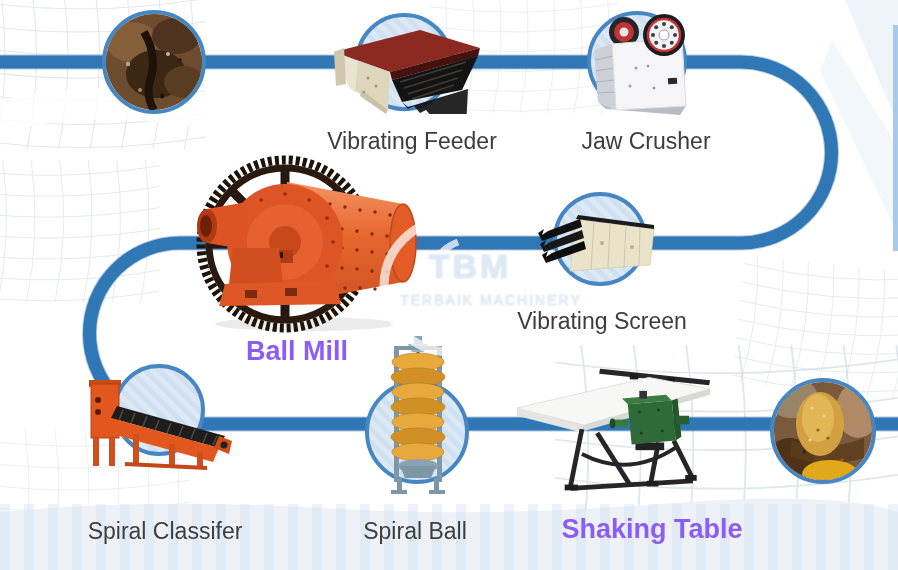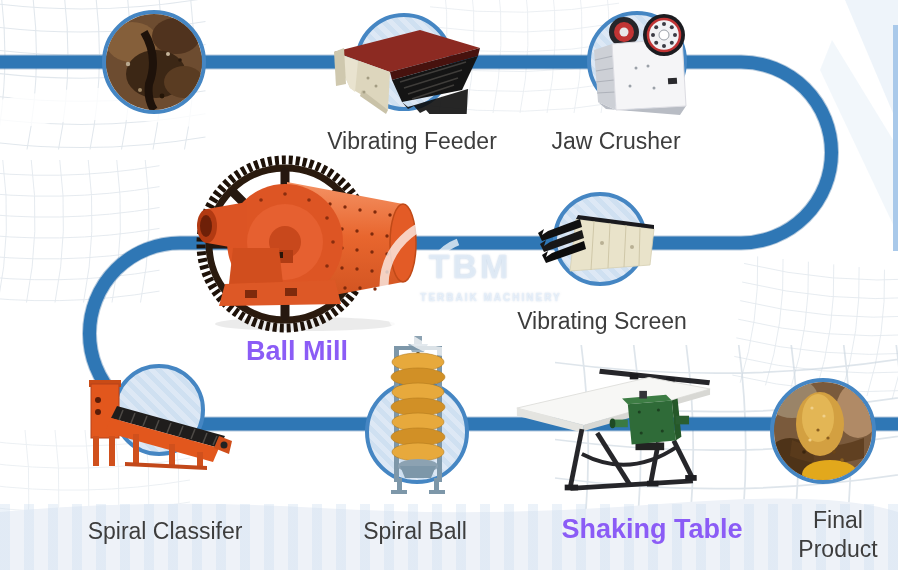--- a/index.html
+++ b/index.html
@@ -32,21 +32,21 @@
   }
   #watermark{
     position:absolute;left:340px;top:240px;width:260px;height:90px;z-index:5;
     text-align:center;pointer-events:none;
   }
   #watermark .abbr{
     font-size:34px;font-weight:bold;letter-spacing:3px;line-height:52px;
     color:rgba(228,238,248,.82);text-shadow:0 0 2px rgba(140,170,205,.55);
   }
   #watermark .name{
-    font-size:10px;font-weight:bold;letter-spacing:2px;
+    font-size:14px;font-weight:normal;letter-spacing:2px;
     color:rgba(230,240,250,.85);text-shadow:0 0 2px rgba(140,170,205,.5);margin-left:42px;
   }
   #wm-arcs{position:absolute;left:352px;top:212px;z-index:4;pointer-events:none;}
 </style>
 </head>
 <body>
 
 <div id="canvas">
 
   <svg id="bg" width="898" height="570" viewBox="0 0 898 570">
@@ -151,21 +151,21 @@
       <circle cx="80" cy="16" r="2"></circle>
         <circle cx="87.8" cy="19.2" r="2"></circle>
     </g>
     <circle cx="80" cy="27" r="5" fill="#ffffff" stroke="#9aa0a8" stroke-width="1"></circle>
     <circle cx="52" cy="60" r="1.5" fill="#9aa0a8"></circle>
       <circle cx="64" cy="58" r="1.5" fill="#9aa0a8"></circle>
     <circle cx="46" cy="78" r="1.5" fill="#9aa0a8"></circle>
       <circle cx="70" cy="80" r="1.5" fill="#9aa0a8"></circle>
     <rect x="84" y="70" width="9" height="6" fill="#2a2a2e" transform="rotate(-4 88 73)"></rect>
   </svg>
-  <div class="stage-label" style="left:616px;top:128px;">Jaw Crusher</div>
+  <div class="stage-label" style="left:646px;top:128px;">Jaw Crusher</div>
 
   <div class="node-circle" style="left:553px;top:192px;width:94px;height:94px;"></div>
   <svg class="machine" style="left:536px;top:213px;" width="122" height="64" viewBox="0 0 122 64">
     <polygon points="40,6 118,16 114,52 34,58" fill="#e9e3ca" stroke="#d6cfb2" stroke-width="0.8"></polygon>
     <polygon points="42,2 118,12 118,16 40,6" fill="#1a1a1e"></polygon>
     <g stroke="#cfc7a8" stroke-width="1">
       <line x1="58" y1="8" x2="55" y2="57"></line>
         <line x1="74" y1="10" x2="72" y2="55"></line>
       <line x1="90" y1="12" x2="88" y2="54"></line>
         <line x1="104" y1="14" x2="103" y2="53"></line>
@@ -383,16 +383,14 @@
       <circle cx="38" cy="26" r="1.6" fill="#f0d08a"></circle>
         <circle cx="50" cy="34" r="1.6" fill="#f0d08a"></circle>
       <circle cx="44" cy="48" r="1.6" fill="#8a5f20"></circle>
         <circle cx="54" cy="56" r="1.6" fill="#8a5f20"></circle>
       <circle cx="36" cy="58" r="1.6" fill="#f0d08a"></circle>
         <circle cx="60" cy="70" r="1.8" fill="#6a4418"></circle>
       <circle cx="30" cy="70" r="1.8" fill="#3a250e"></circle>
         <circle cx="68" cy="78" r="1.8" fill="#8a5f20"></circle>
     </svg>
   </div>
-  <div class="stage-label two-line" style="left:838px;top:506px;"><span>Final</span><br>
-       <span>Product</span></div>
 
 </div>
 
 </body></html>

